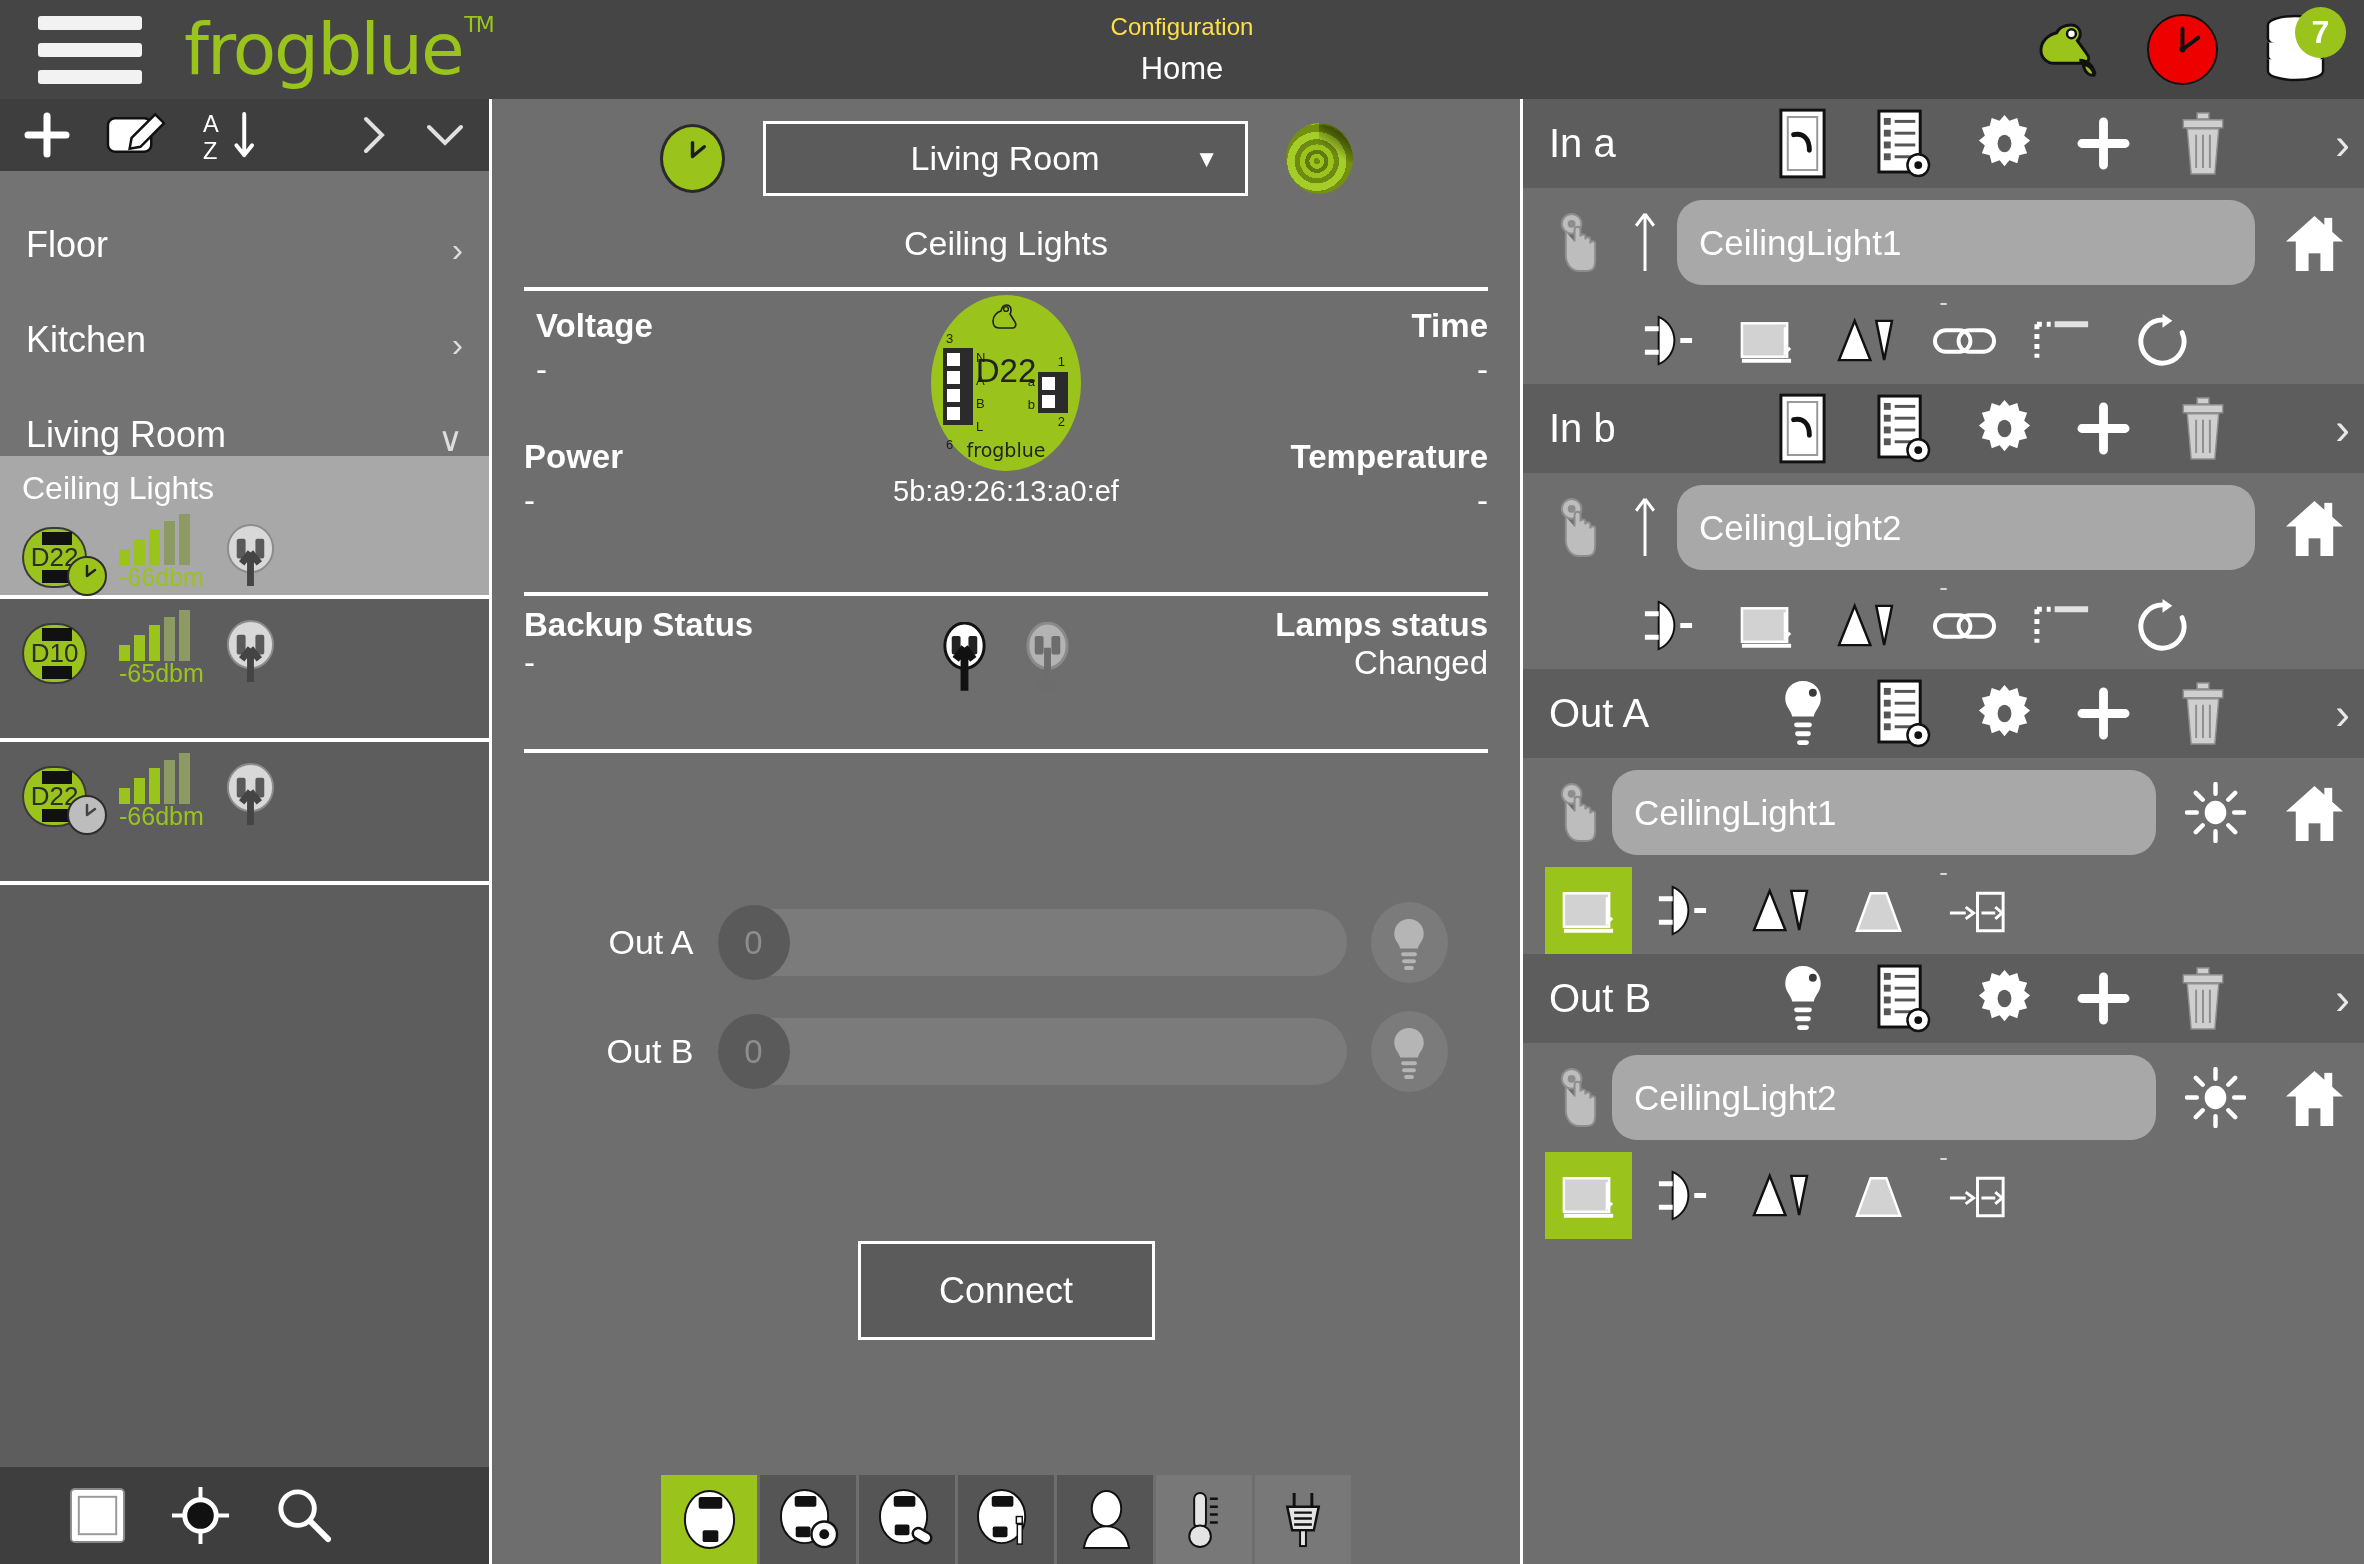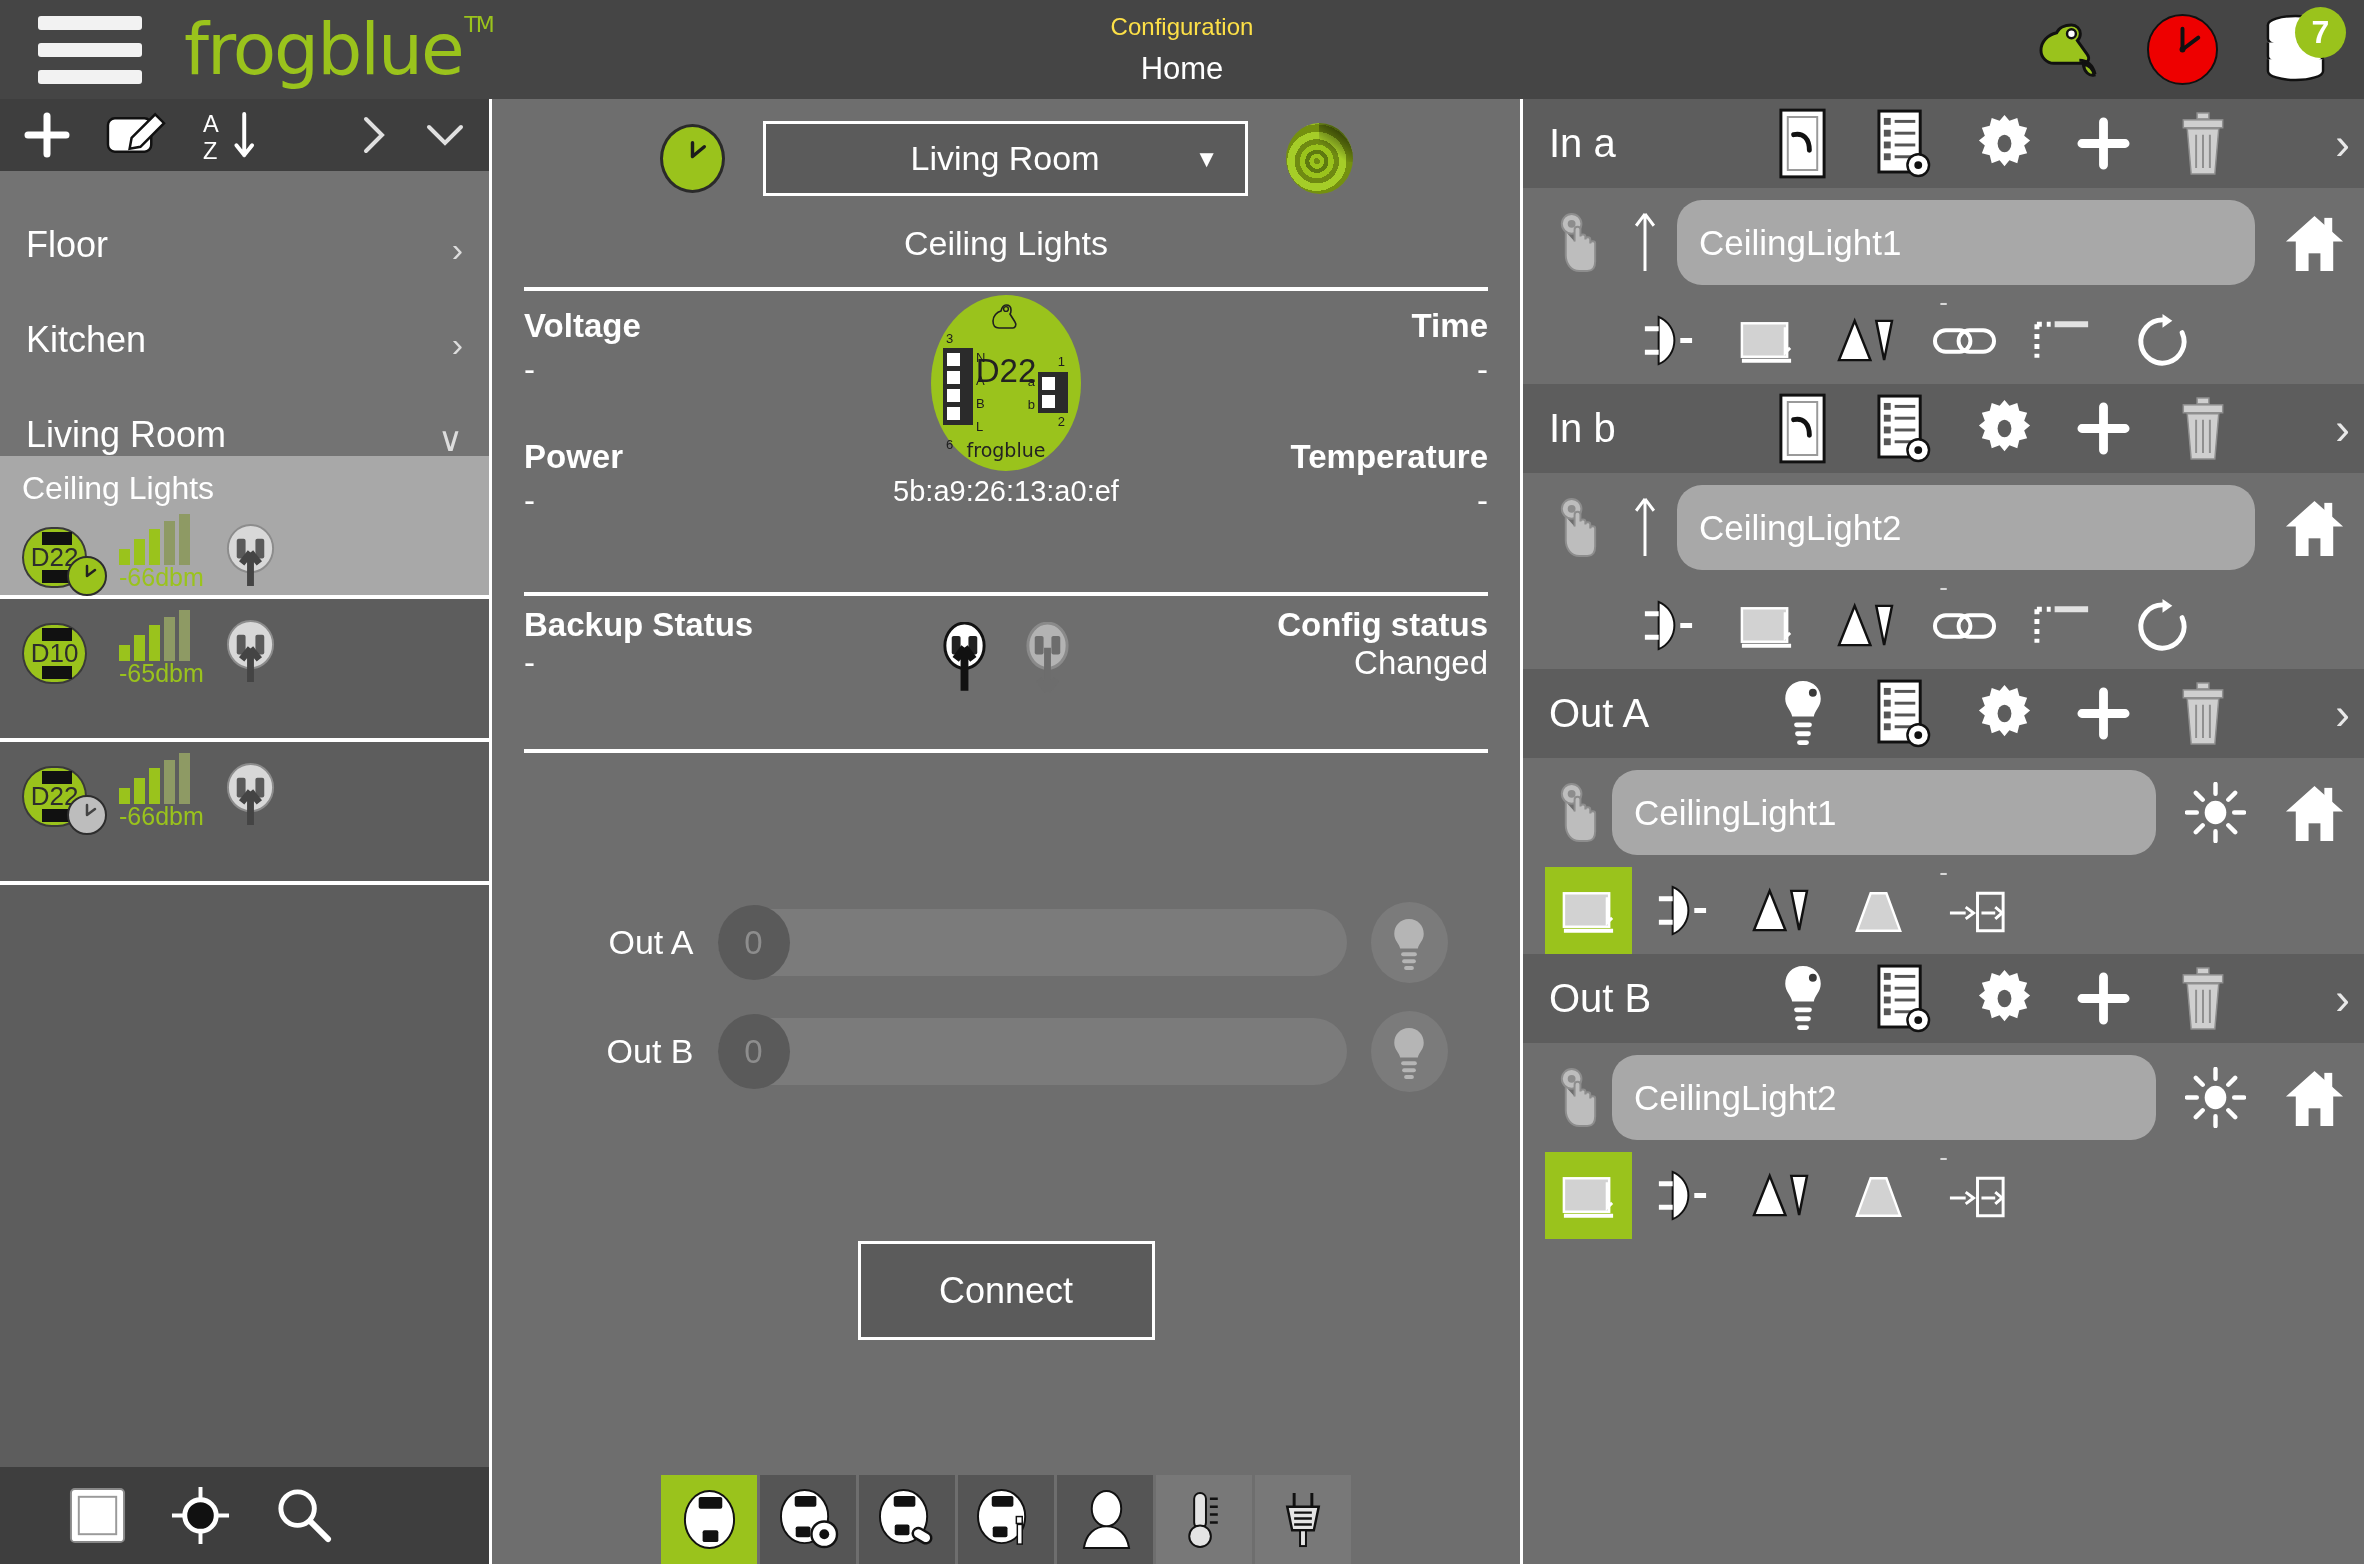--- a/index.html
+++ b/index.html
@@ -101,21 +101,21 @@
     position: relative; overflow: hidden;
   }
   .radar:after { content:""; position:absolute; right:0; top:0; width:50%; height:55%;
     background: linear-gradient(215deg, rgba(0,0,0,.85), rgba(0,0,0,0) 70%); }
   .devtitle { text-align: center; color: #fff; font-size: 34px; margin-top: 28px; }
   .hr { height: 4px; background: #fff; margin: 24px 32px 0 32px; }
   .stats { position: relative; padding: 10px 32px 0 32px; height: 277px; }
   .st { position: absolute; color: #fff; }
   .st .lab { font-size: 33px; font-weight: bold; }
   .st .val { font-size: 33px; margin-top: 6px; }
-  .st.tl { left: 32px; top: 16px; }
+  .st.tl { left: 44px; top: 16px; }
   .st.tr { right: 32px; top: 16px; text-align: right; }
   .st.bl { left: 32px; top: 147px; }
   .st.br { right: 32px; top: 147px; text-align: right; }
   .devgraphic {
     position: absolute; left: 50%; transform: translateX(-50%); top: 4px;
     width: 150px; height: 176px; border-radius: 75px/88px; background: #9ac31c;
     color: #222;
   }
   .devgraphic .d-name { position: absolute; left: 50%; transform: translateX(-50%); top: 57px; font-size: 33px; }
   .devgraphic .d-brand { position: absolute; left: 50%; transform: translateX(-50%); bottom: 10px; font-size: 19px; font-family:"DejaVu Sans",sans-serif; }
@@ -466,21 +466,21 @@
           <div class="d-brand">frogblue</div>
         </div>
         <div class="macaddr">5b:a9:26:13:a0:ef</div>
       </div>
 
       <div class="hr"></div>
 
       <div class="c-mid">
         <div class="lab" style="left:32px; top:10px;">Backup Status</div>
         <div class="val" style="left:32px; top:48px;">-</div>
-        <div class="lab" style="right:32px; top:10px;">Config status</div>
+        <div class="lab" style="right:32px; top:10px;">Lamps status</div>
         <div class="val" style="right:32px; top:48px;">Changed</div>
         <div class="bk-icons">
           <div>
             <svg width="53" height="71" viewBox="0 0 54 72">
               <ellipse cx="27" cy="24" rx="20" ry="23" fill="#fff" stroke="#111" stroke-width="3"></ellipse>
               <rect x="14" y="14" width="9" height="19" rx="2" fill="#222"></rect>
               <rect x="31" y="14" width="9" height="19" rx="2" fill="#222"></rect>
               <path d="M27 70V32M27 26l-9 12M27 26l9 12" stroke="#111" stroke-width="8" fill="none"></path>
             </svg>
           </div>

